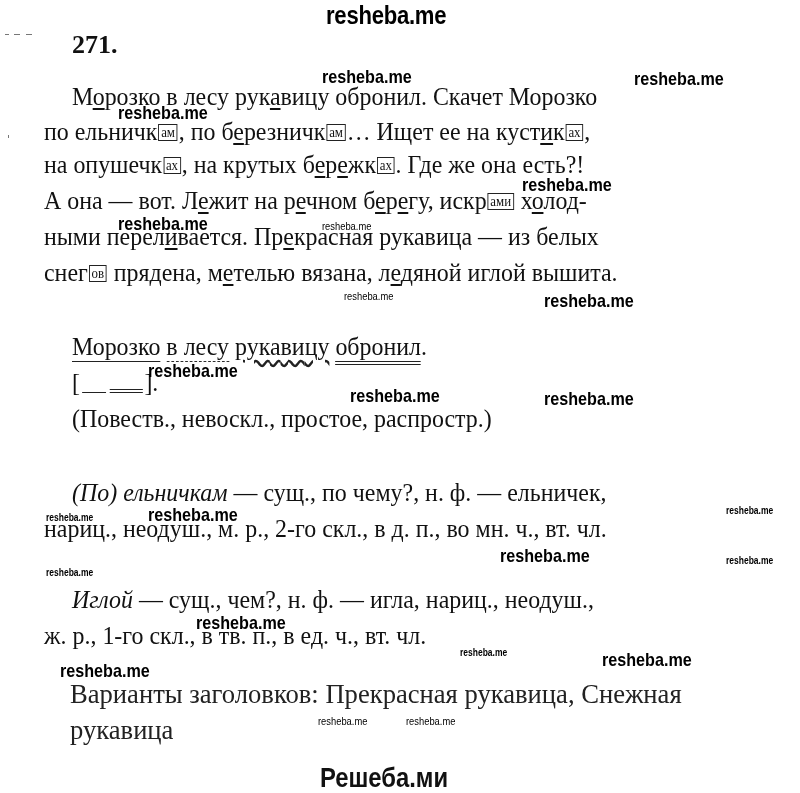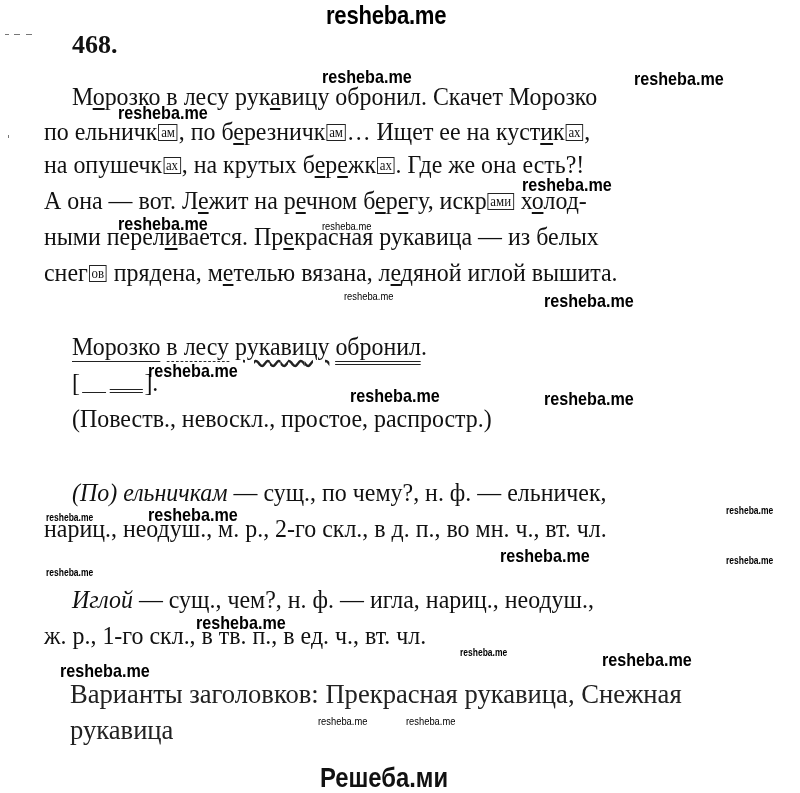--- a/index.html
+++ b/index.html
@@ -27,21 +27,21 @@
 </head>
 <body>
 
 <div class="speck" style="left:5px;top:34px;width:4px;height:1px;"></div>
 <div class="speck" style="left:14px;top:34px;width:6px;height:1px;"></div>
 <div class="speck" style="left:26px;top:34px;width:6px;height:1px;"></div>
 <div class="speck" style="left:8px;top:135px;width:1px;height:3px;"></div>
 
 <div class="abs wm-big" style="left:326px;top:0px;font-size:26px;">resheba.me</div>
 
-<div class="abs num" style="left:72px;top:30px;">468.</div>
+<div class="abs num" style="left:72px;top:30px;">271.</div>
 
 <div class="abs wm-med" style="left:322px;top:66px;">resheba.me</div>
 <div class="abs wm-med" style="left:634px;top:68px;">resheba.me</div>
 <div class="abs wm-med" style="left:118px;top:102px;">resheba.me</div>
 <div class="abs wm-med" style="left:522px;top:174px;">resheba.me</div>
 <div class="abs wm-med" style="left:118px;top:213px;">resheba.me</div>
 <div class="abs wm-small" style="left:322px;top:220px;">resheba.me</div>
 <div class="abs wm-small" style="left:344px;top:290px;">resheba.me</div>
 <div class="abs wm-med" style="left:544px;top:290px;">resheba.me</div>
 

